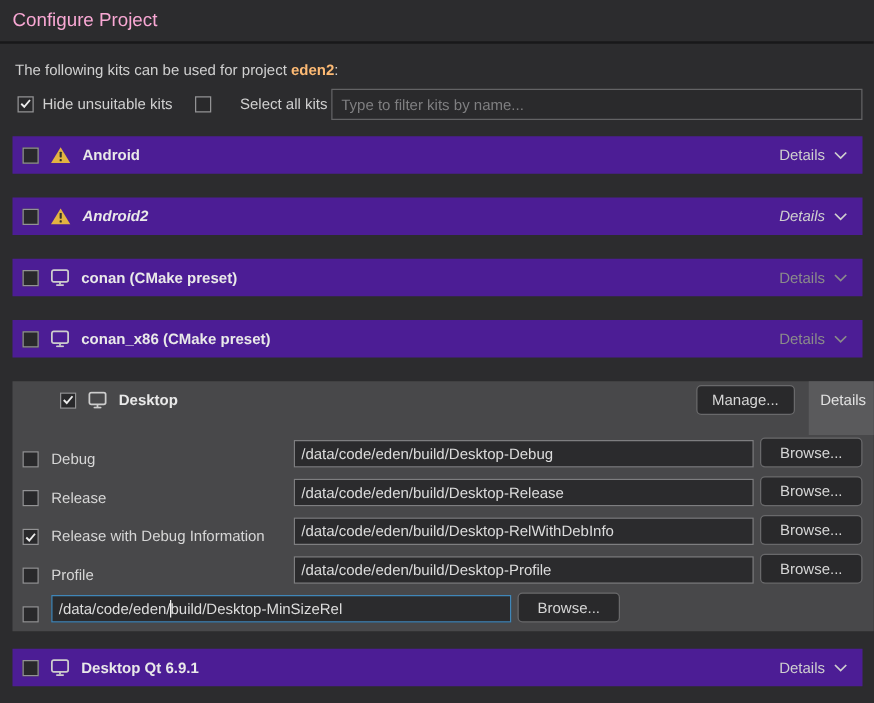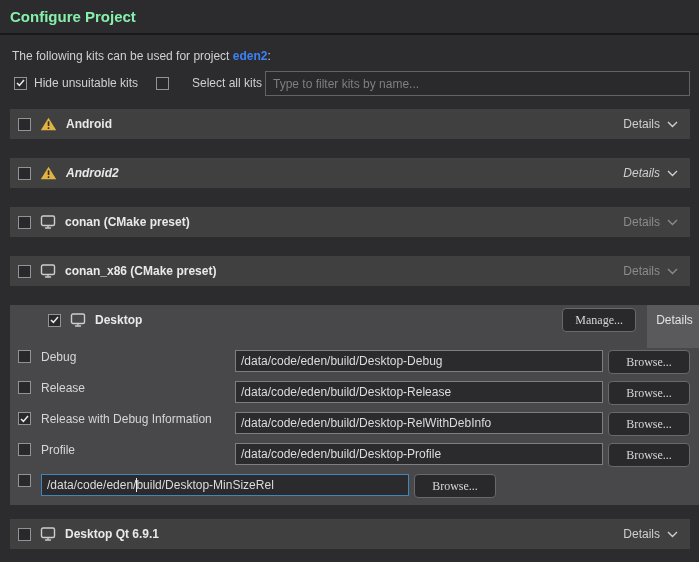--- a/index.html
+++ b/index.html
@@ -1,68 +1,68 @@
 <!DOCTYPE html>
 <html><head>
 <meta charset="utf-8">
 <style>
   html,body { margin:0; padding:0; }
   body {
     width:699px; height:562px; position:relative; overflow:hidden;
     background:#2c2c2e; color:#d4d4d4;
     font-family:"Liberation Sans", "DejaVu Sans", sans-serif; font-size:12px;
   }
-  .title { position:absolute; left:10px; top:8px; font-size:15px; font-weight:bold; color:#86efac; }
+  .title { position:absolute; left:10px; top:8px; font-size:15px; font-weight:normal; color:#f9a8d4; }
   .divider { position:absolute; left:0; top:33px; width:699px; height:0; border-top:2px solid #18181a; }
   .intro { position:absolute; left:12px; top:49px; color:#d0d0d0; }
-  .intro b { color:#3b82f6; }
+  .intro b { color:#fdba74; }
 
   .cb-group { position:absolute; display:flex; align-items:center; gap:7px; color:#d0d0d0; cursor:default; }
   .checkbox {
     width:13px; height:13px; box-sizing:border-box; flex:none;
     background:#29292b; border:1px solid #939395;
     display:inline-flex; align-items:center; justify-content:center;
   }
   .checkbox svg { display:none; }
   .checkbox.checked svg { display:block; }
 
   .filter-input {
     position:absolute; left:265px; top:71px; width:425px; height:25px; box-sizing:border-box;
     background:#2a2a2c; border:1px solid #636365; color:#d8d8d8;
     font-family:"Liberation Sans", sans-serif; font-size:12px; padding:0 7px; outline:none;
   }
   .filter-input::placeholder { color:#7f7f81; }
 
   .kit-row {
     position:absolute; left:10px; width:680px; height:30px; box-sizing:border-box;
-    background:#404040; display:flex; align-items:center; gap:9px; padding-left:8px;
+    background:#4c1d95; display:flex; align-items:center; gap:9px; padding-left:8px;
   }
   .kit-icon { display:inline-flex; flex:none; }
   .kit-name { font-weight:bold; color:#e9e9e9; }
   .details-btn {
     margin-left:auto; display:flex; align-items:center; gap:7px;
     padding-right:12px; color:#cfcfcf; cursor:default;
   }
   .details-btn.dim { color:#8b8b8b; }
 
   .kit-card { position:absolute; left:10px; top:305px; width:680px; height:200px; background:#48484a;padding-left:30px; }
   .card-header { position:relative; height:30px; display:flex; align-items:center; gap:9px; padding-left:8px; }
   .details-highlight { position:absolute; right:0; top:0; width:73px; height:43px; background:#5a5a5c; }
   .details-open {
     position:absolute; right:0; top:0; width:73px; height:30px;
     display:flex; align-items:center; justify-content:center; gap:7px; color:#e2e2e2; cursor:default;
   }
   .btn {
     background:#29292b; border:1px solid #69696b; border-radius:4px; color:#d6d6d6;
-    font-family:Liberation Serif, serif; font-size:12px; box-sizing:border-box;
+    font-family:Liberation Sans, sans-serif; font-size:12px; box-sizing:border-box;
     display:flex; align-items:center; justify-content:center; cursor:default;
   }
   .manage-btn { position:absolute; right:84px; top:3px; height:24px; padding:0 12px; }
 
-  .config-row { position:absolute; left:8px; width:672px; height:24px; display:flex; align-items:flex-start; }
+  .config-row { position:absolute; left:8px; width:672px; height:24px; display:flex; align-items:flex-end; }
   .config-row .checkbox { margin-right:10px; }
   .config-label { width:194px; color:#d6d6d6; flex:none; }
   .path-wrap { position:relative; width:368px; height:22px; flex:none; }
   .path-input {
     width:100%; height:100%; box-sizing:border-box; outline:none;
     background:#2b2b2d; border:1px solid #7e7e80; color:#dcdcdc;
     font-family:"Liberation Sans", sans-serif; font-size:12px; padding:0 5px;
   }
   .path-input.focused { border-color:#4086b8; }
   .caret { position:absolute; left:95px; top:4px; width:1px; height:14px; background:#f2f2f2; }

